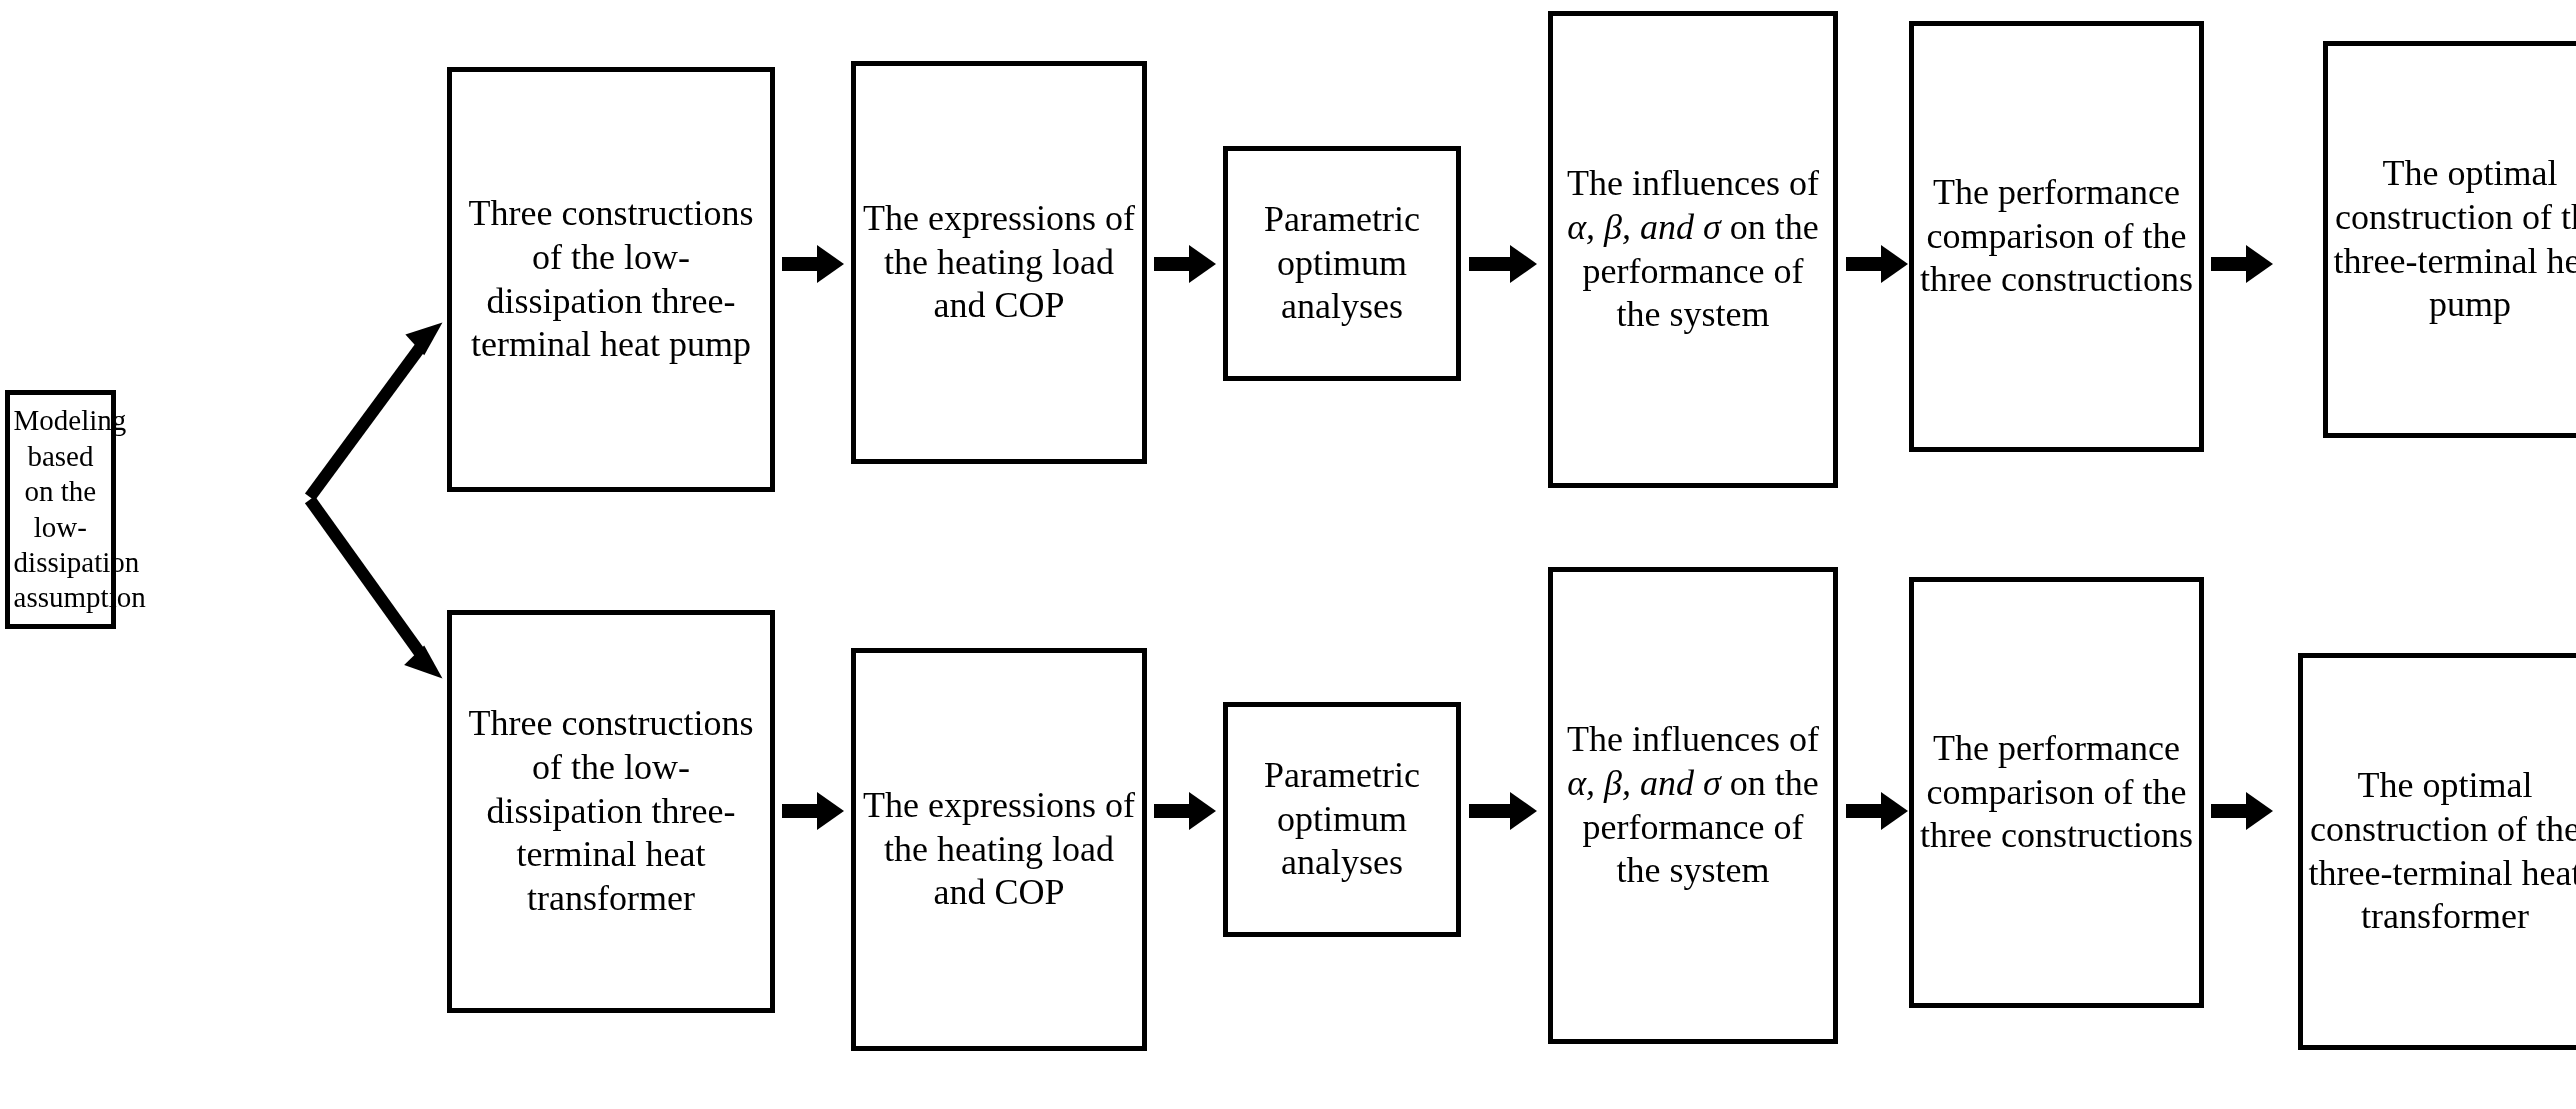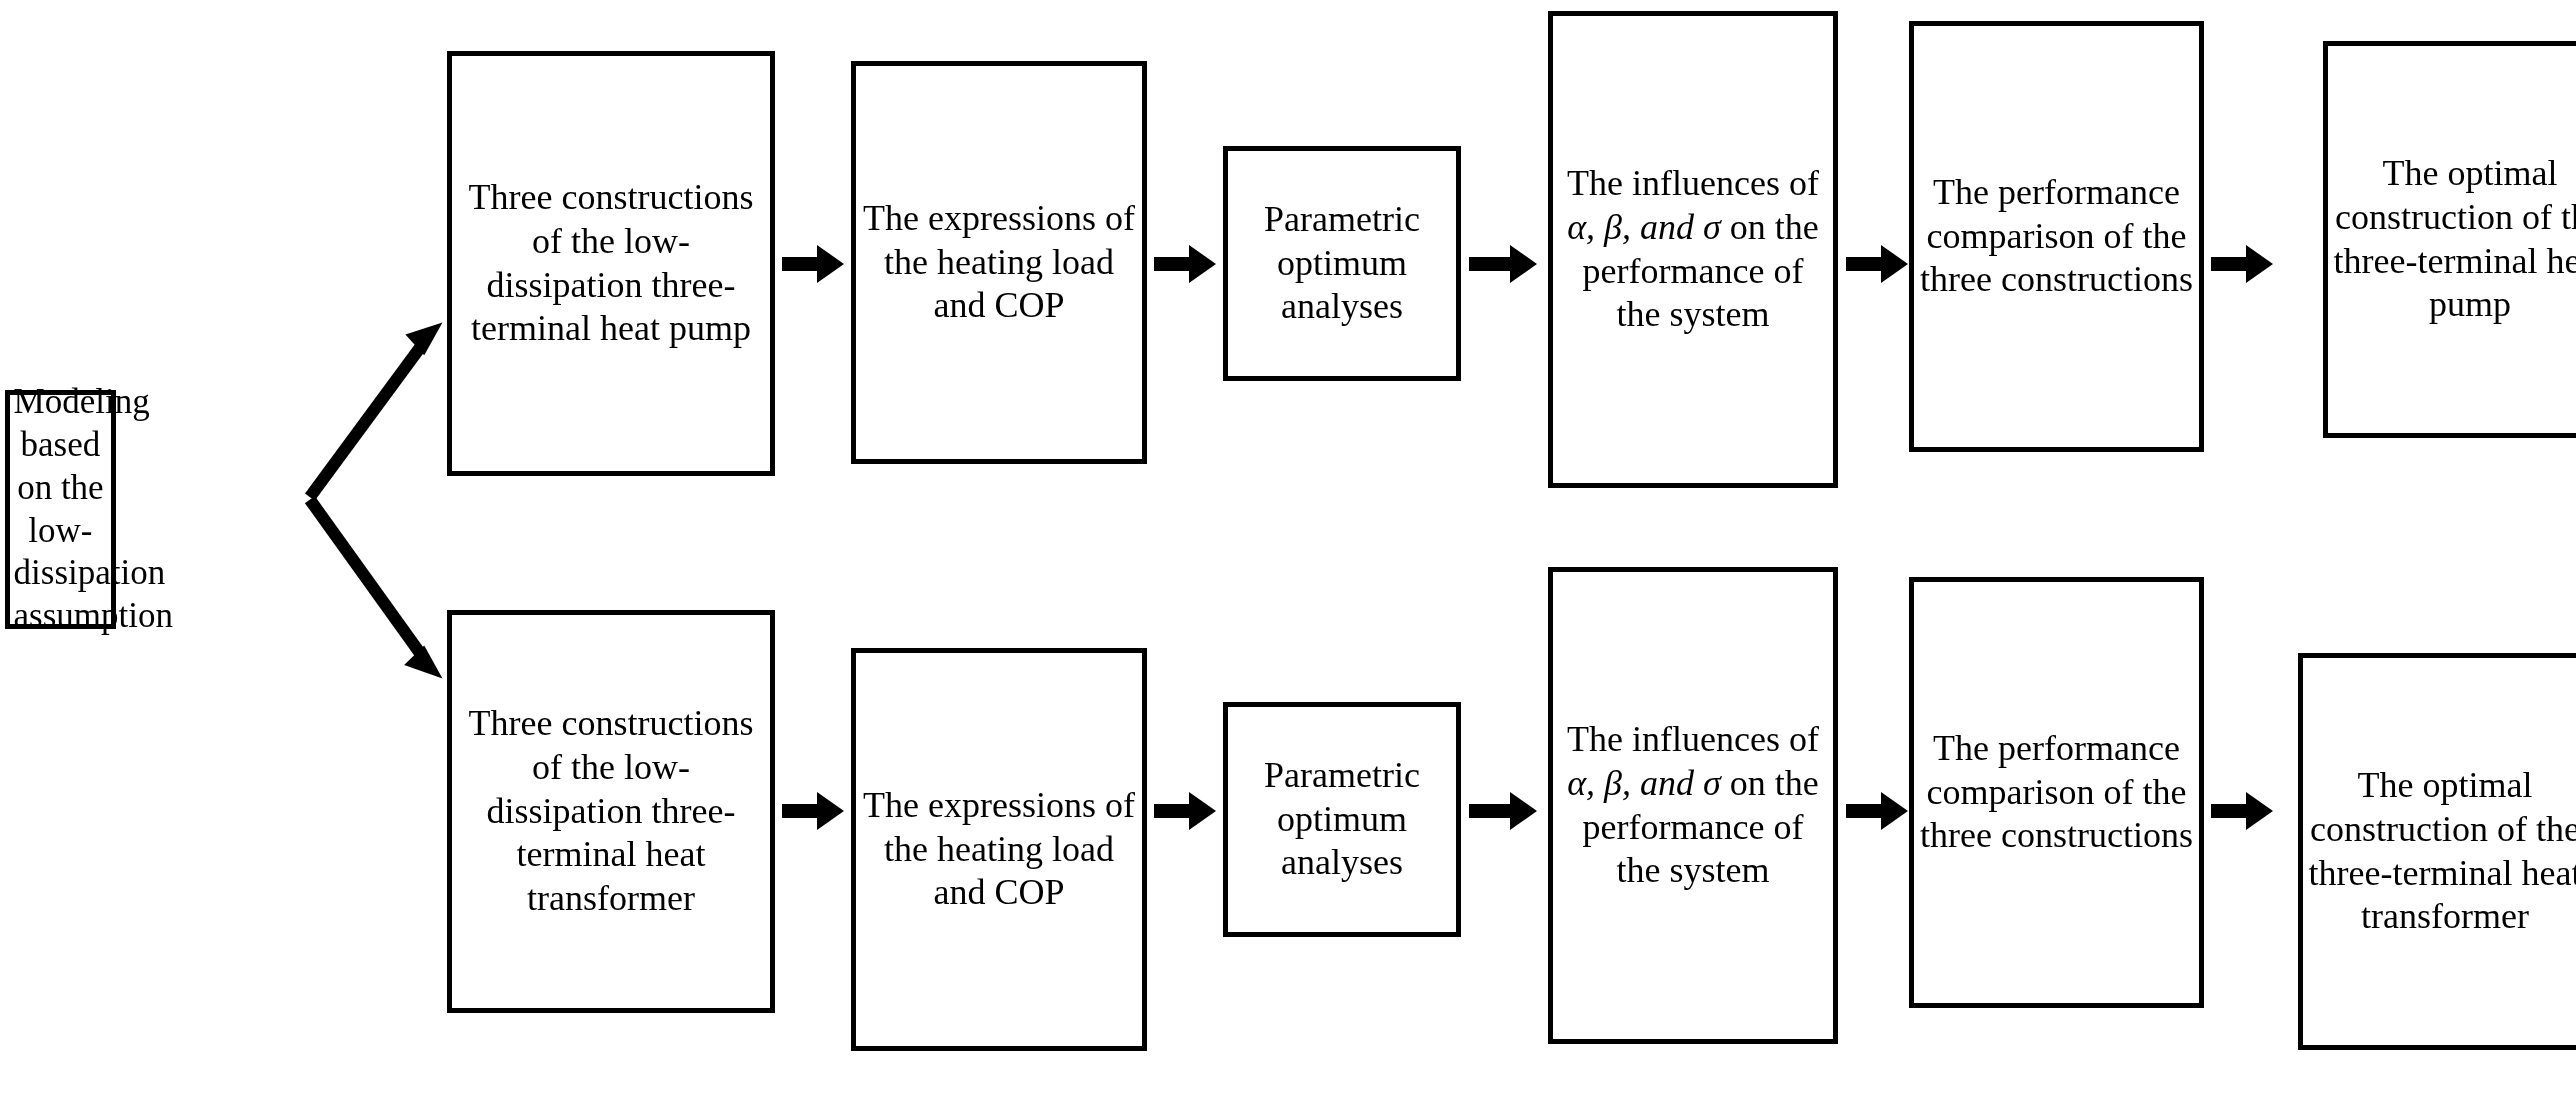--- a/index.html
+++ b/index.html
@@ -26,21 +26,21 @@
     text-align: center;
     color: #000000;
     line-height: 1.22;
     padding: 2.4px 3.7px;
     white-space: pre-line;
   }
   .node .txt {
     display: block;
     width: 100%;
   }
-  .node.start { font-size: 35px; }
+  .node.start { font-size: 29px; }
   .node.wide  { font-size: 36px; }
   .greek { font-style: italic; }
 
   
   .arrow-h {
     position: absolute;
     height: 0;
   }
   .arrow-h .shaft {
     position: absolute;
@@ -80,21 +80,21 @@
     </svg>
   </div>
 
   <div class="arrow-diag" style="left:305px; top:482px; width:146px; height:354px;">
     <svg width="146" height="354" viewBox="0 0 240 580">
       <line x1="8" y1="28" x2="196" y2="290" stroke="#000000" stroke-width="20"></line>
       <polygon points="226,322 163,300 196,268" fill="#000000"></polygon>
     </svg>
   </div>
 
-  <div class="node wide" style="left:447px; top:51px; width:328px; height:425px;">
+  <div class="node wide" style="left:447px; top:67px; width:328px; height:425px;">
     <span class="txt">Three constructions of the low-dissipation three-terminal heat pump</span>
   </div>
 
   <div class="arrow-h" style="left:782px; top:264px; width:62px;">
     <div class="shaft" style="width:38px;"></div>
     <div class="head" style="left:35px;"></div>
   </div>
 
   <div class="node wide" style="left:851px; top:61px; width:296px; height:403px;">
     <span class="txt">The expressions of the heating load and COP</span>

